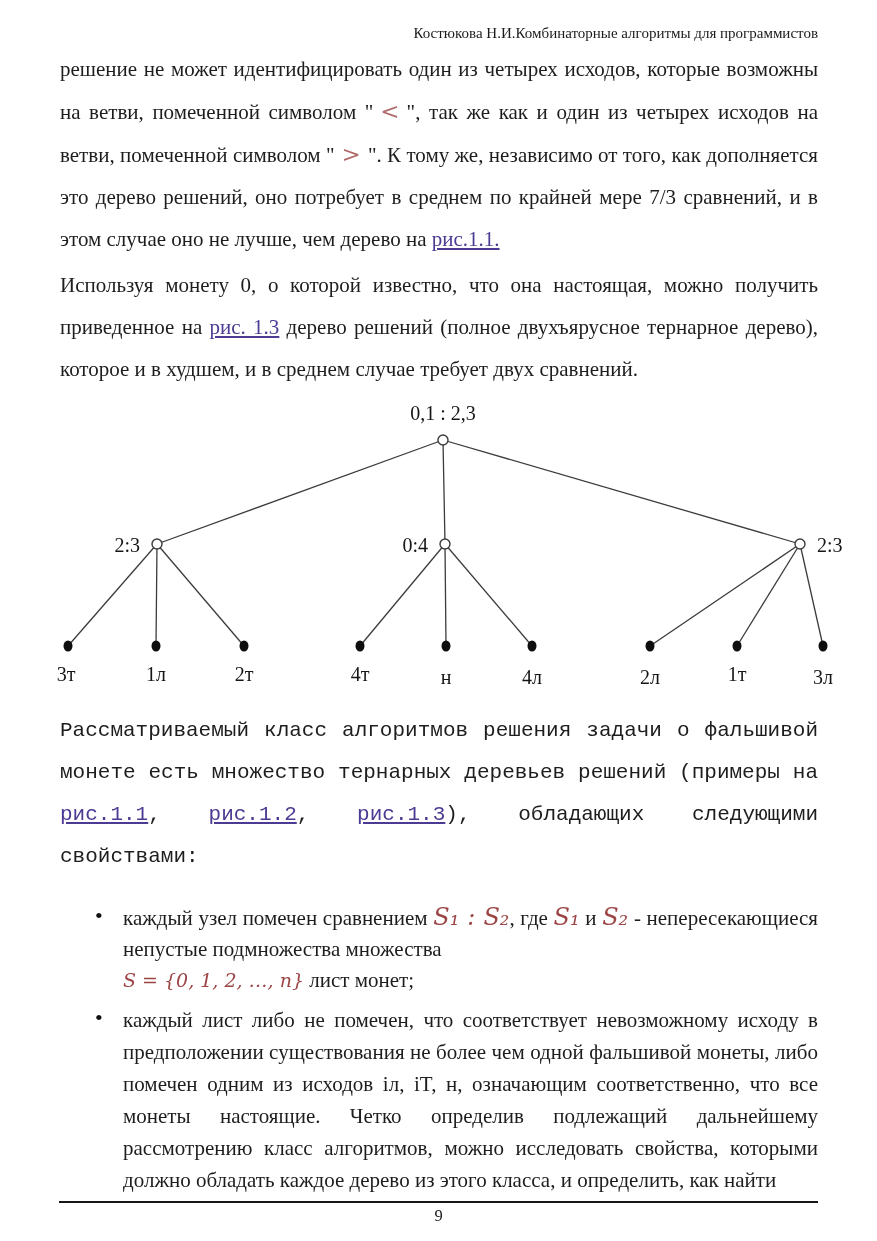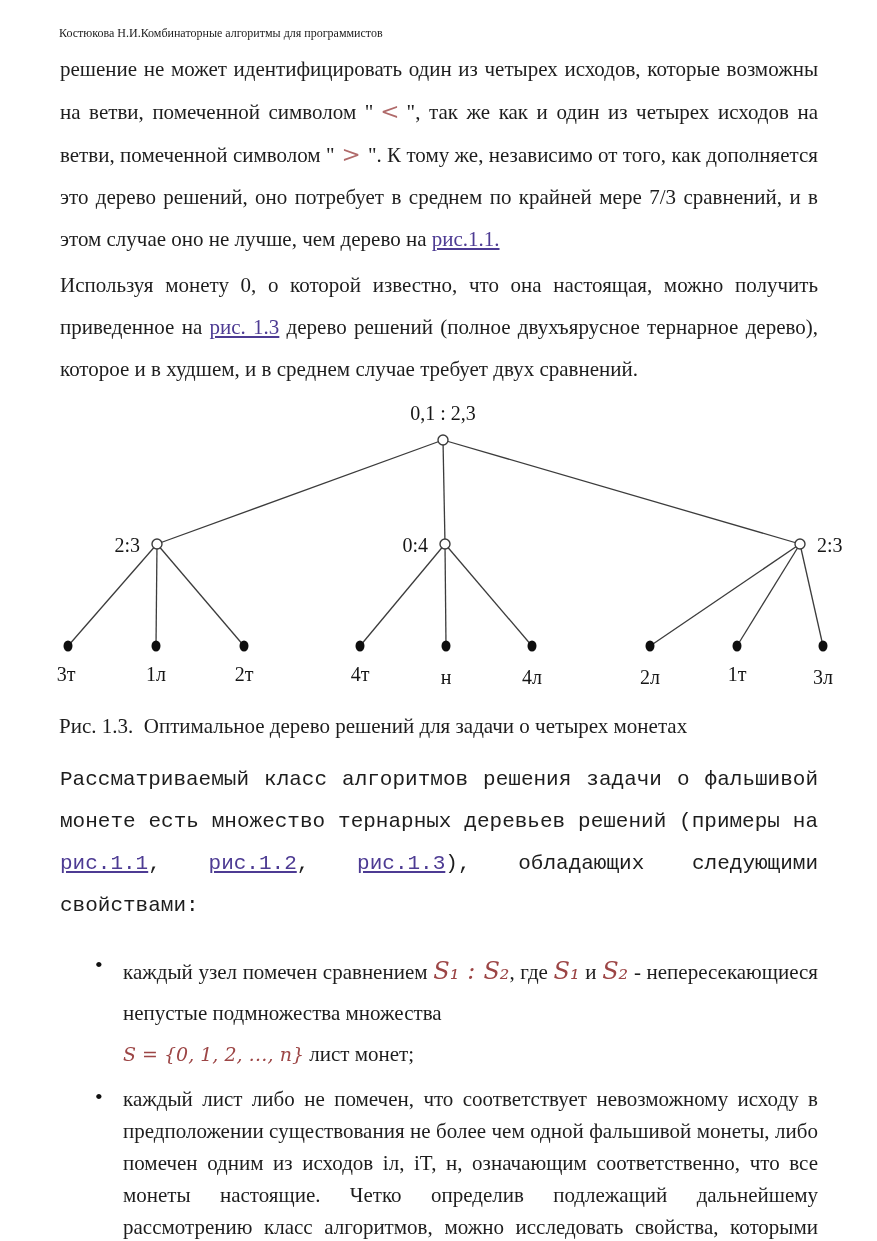--- a/index.html
+++ b/index.html
@@ -1,32 +1,32 @@
 <!DOCTYPE html>
 <html lang="ru"><head>
 <meta charset="utf-8">
 <style>
   html,body{margin:0;padding:0;background:#ffffff;}
   body{width:877px;height:1241px;overflow:hidden;
        font-family:"Liberation Serif","DejaVu Serif",serif;color:#1d1d1d;}
   .page{box-sizing:border-box;width:877px;height:1241px;padding:24px 59px 0 59px;overflow:hidden;position:relative;}
-  .hdr{display:flex;justify-content:flex-start;font-size:12px;line-height:19px;color:#1b1b1b;}
+  .hdr{display:flex;justify-content:flex-end;font-size:15px;line-height:19px;color:#1b1b1b;}
   .doc p.body{font-size:21px;line-height:42px;text-align:justify;margin:0 0 4px 1px;}
   .doc p.first{margin-top:5px;}
   a.doclink{color:#4d3b93;text-decoration:underline;cursor:pointer;}
   .sym{color:#b06a6a;font-size:23px;margin:0 7px;font-family:"DejaVu Serif",serif;}
   .figure{margin:2px 0 0 -59px;width:699px;}
   .figure svg{display:block;}
   .tree-label{font-family:"Liberation Serif","DejaVu Serif",serif;font-size:20px;fill:#161616;}
   .caption{font-size:21px;line-height:33px;margin:16px 0 0 0;text-align:left;}
   .p3{margin-top:16px !important;font-family:Liberation Mono, monospace;}
   ul.props{list-style:none;margin:24px 0 0 0;padding:0;}
   ul.props li{position:relative;padding-left:64px;}
   .bullet{position:absolute;left:36px;top:1px;font-size:22px;color:#111;}
-  li .jp{font-size:21px;line-height:41px;text-align:justify;margin:0;}
+  li .jp{font-size:21px;line-height:31px;text-align:justify;margin:0;}
   li.second{margin-top:8px;}
   li.second .jp{line-height:32px;}
   .formula{color:#9c4545;font-style:italic;font-size:24px;font-family:"DejaVu Serif","Liberation Serif",serif;}
   .formula-line{margin-top:2px;line-height:46px;font-size:21px;}
   .formula-big{font-size:19px;}
   .foot-rule{border-top:2px solid #161616;margin-top:5px;width:100%;}
   .page-num{text-align:center;font-size:16.5px;margin-top:3px;color:#222;}
 </style>
 </head>
 <body>
@@ -86,21 +86,20 @@
         <text class="tree-label" x="244" y="287" text-anchor="middle">2т</text>
         <text class="tree-label" x="360" y="287" text-anchor="middle">4т</text>
         <text class="tree-label" x="446" y="290" text-anchor="middle">н</text>
         <text class="tree-label" x="532" y="290" text-anchor="middle">4л</text>
         <text class="tree-label" x="650" y="290" text-anchor="middle">2л</text>
         <text class="tree-label" x="737" y="287" text-anchor="middle">1т</text>
         <text class="tree-label" x="823" y="290" text-anchor="middle">3л</text>
       </svg>
     </div>
 
-    <p class="caption">Рис. 1.3.&nbsp; Оптимальное дерево решений для задачи о четырех монетах</p>
 
     <p class="body p3"><span>Рассматриваемый класс алгоритмов решения задачи о фальшивой монете есть множество тернарных деревьев решений (примеры на </span><a class="doclink">рис.1.1</a><span>, </span><a class="doclink">рис.1.2</a><span>, </span><a class="doclink">рис.1.3</a><span>), обладающих следующими свойствами:</span></p>
 
     <ul class="props">
       <li>
         <span class="bullet">•</span>
         <p class="jp"><span>каждый узел помечен сравнением </span><span class="formula">S₁ : S₂</span><span>, где </span><span class="formula">S₁</span><span> и </span><span class="formula">S₂</span><span> - непересекающиеся непустые подмножества множества</span></p>
         <p class="jp formula-line"><span class="formula formula-big">S = {0, 1, 2, …, n}</span><span> лист монет;</span></p>
       </li>
       <li class="second">

